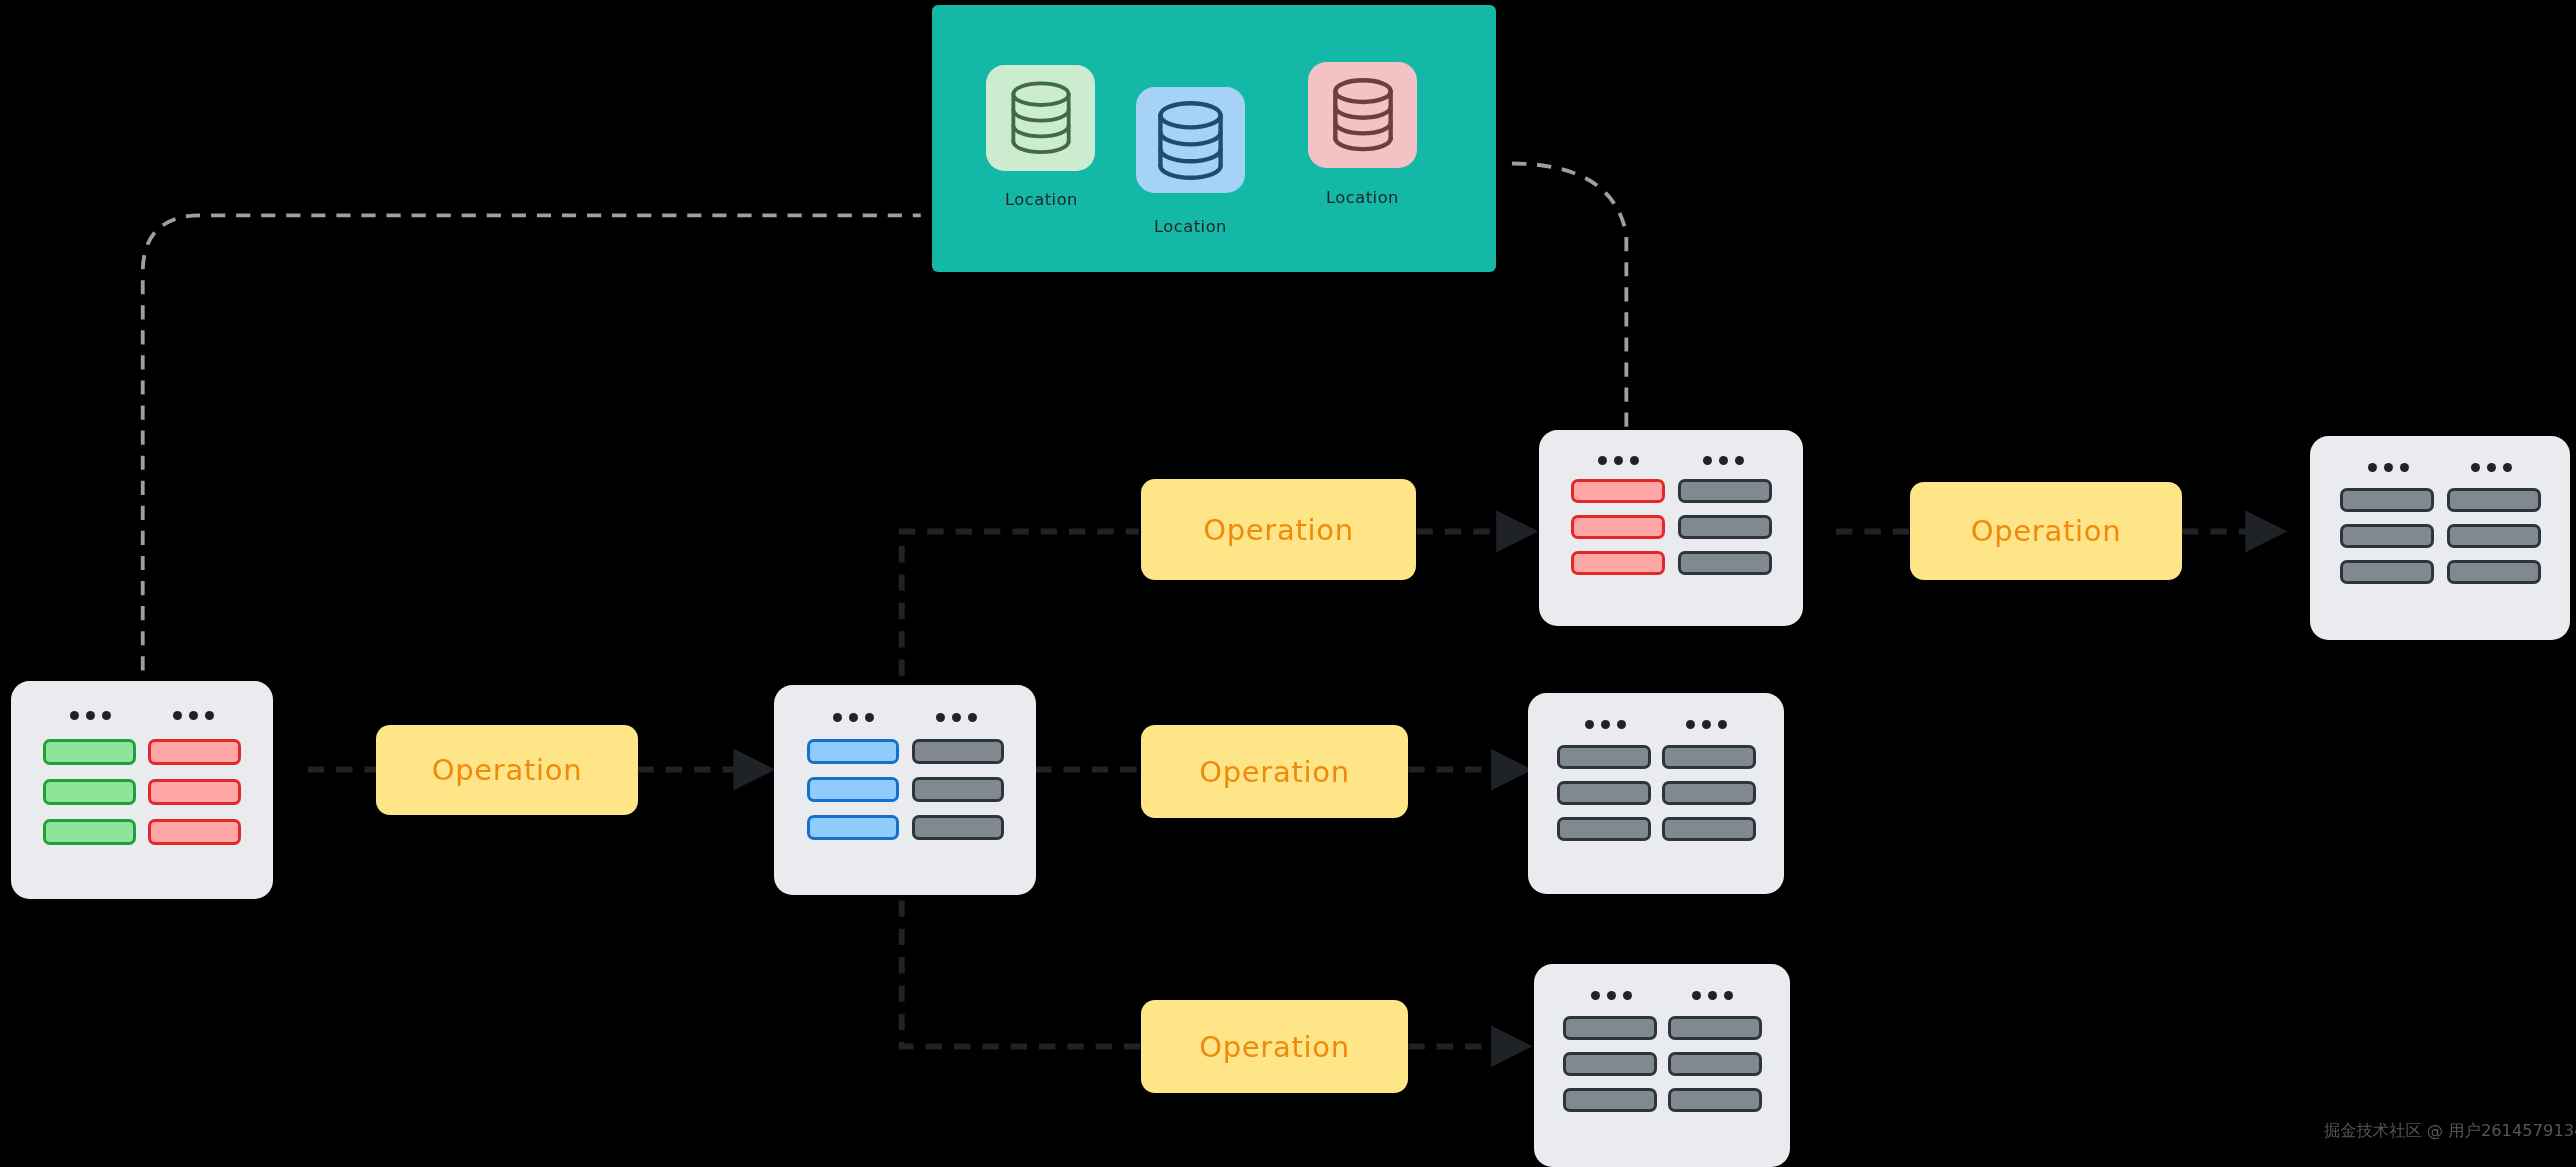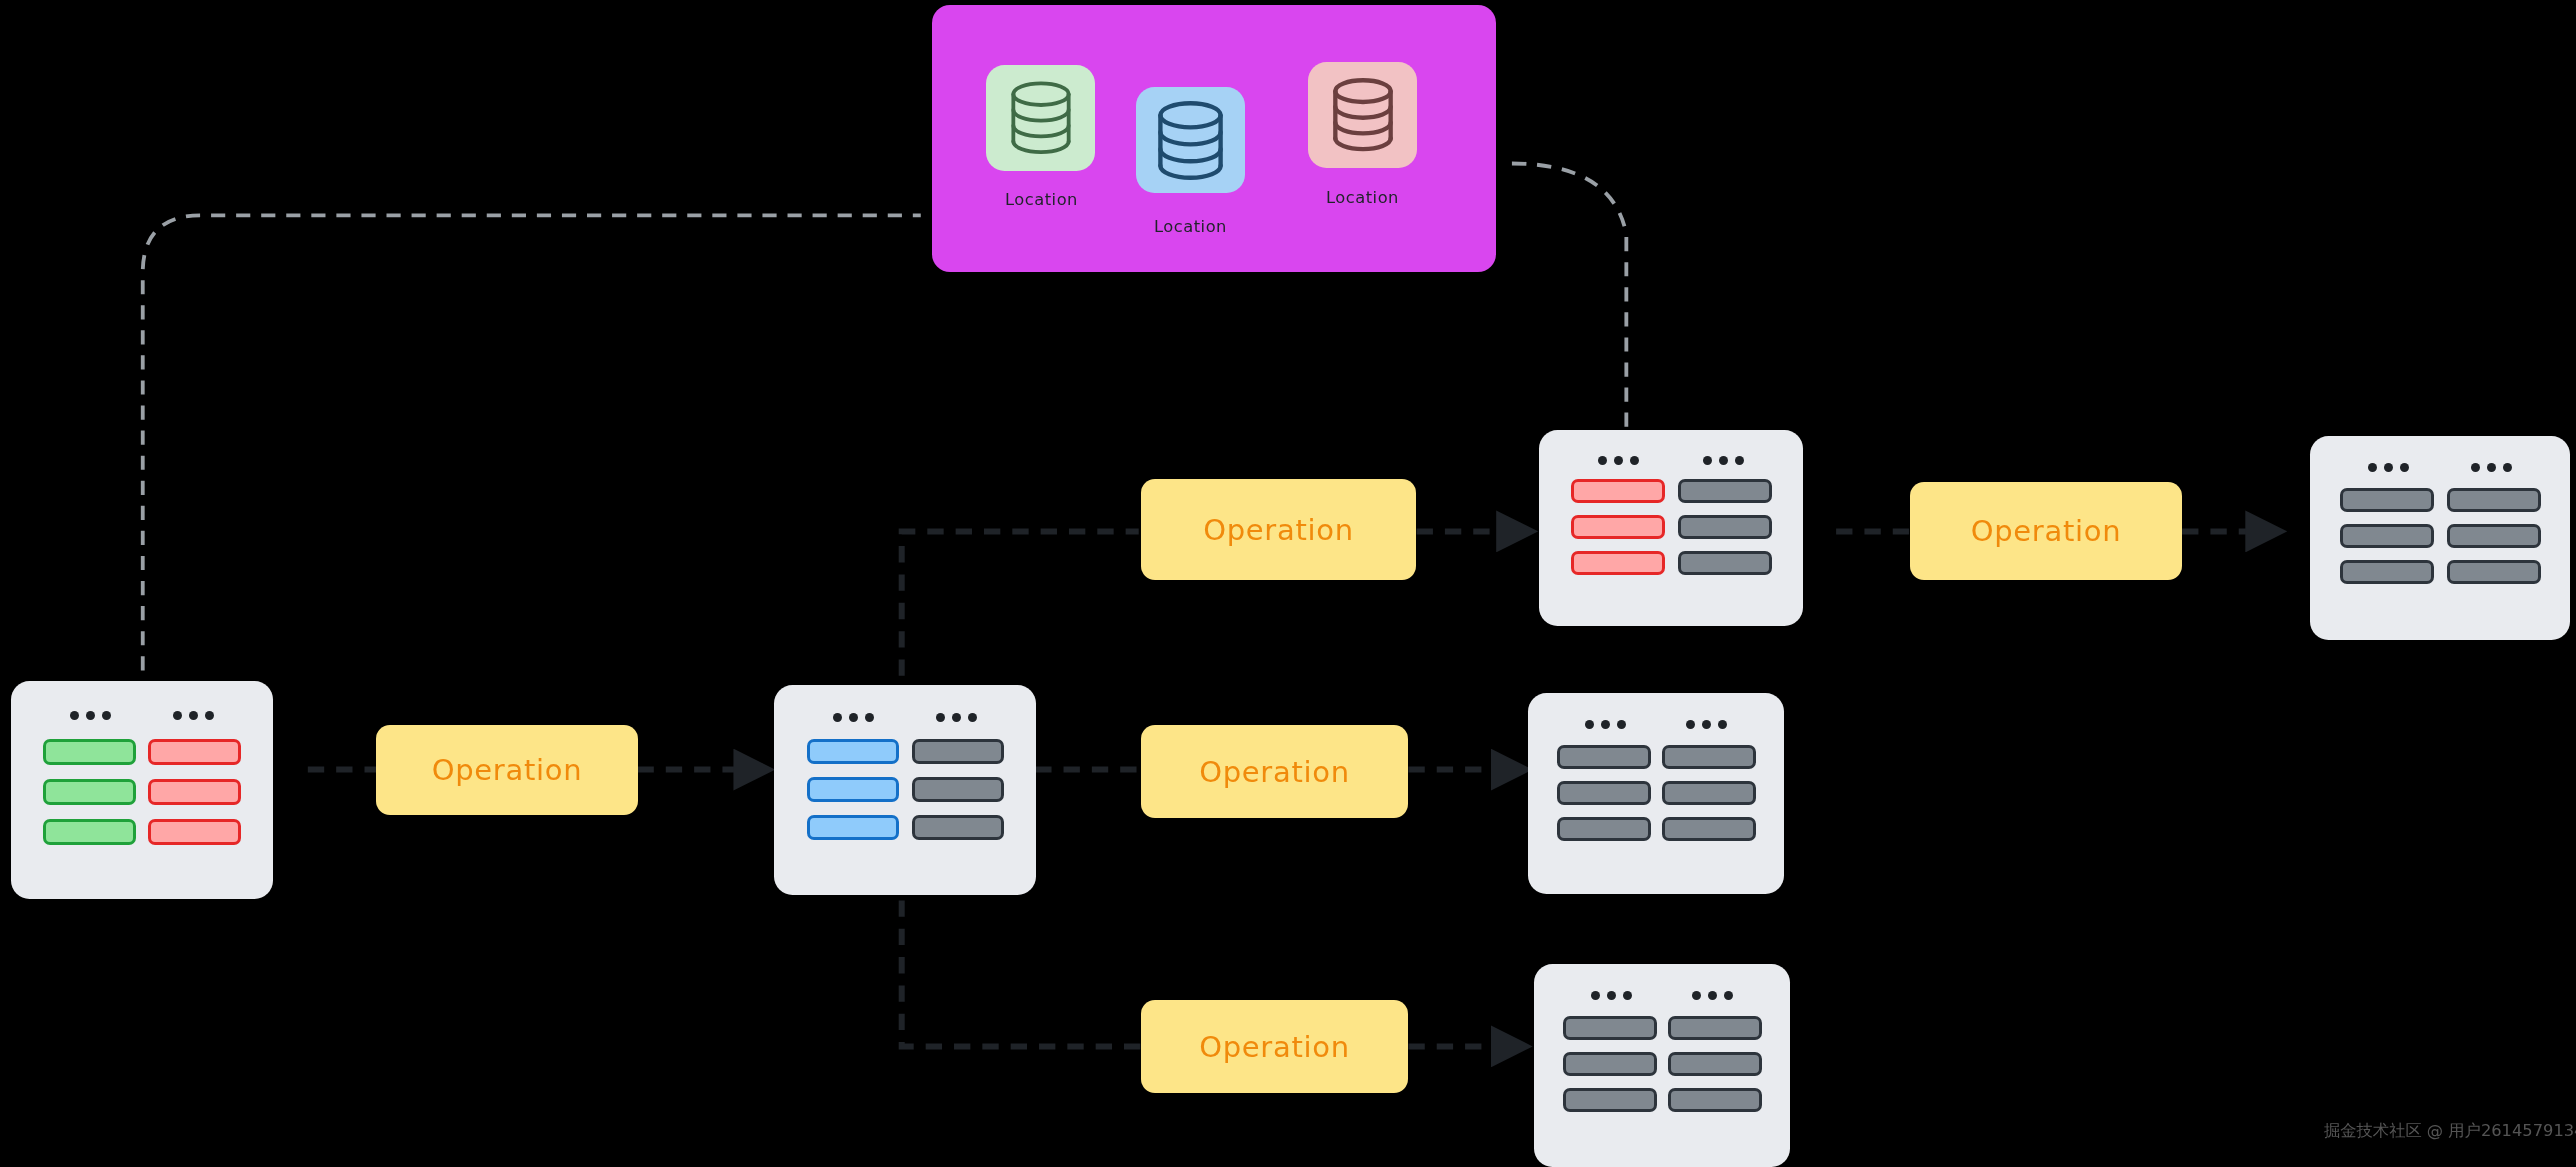--- a/index.html
+++ b/index.html
@@ -51,21 +51,21 @@
     font-family:"DejaVu Sans","Liberation Sans",sans-serif;
     font-weight:400;
     letter-spacing:0.7px;
     box-shadow:0 1.1px 2.7px rgba(0,0,0,.10);
     white-space:nowrap;
   }
 
   
   #location-panel{
     position:absolute;z-index:3;
-    background:#d946ef;border-radius:18px;
+    background:#14b8a6;border-radius:6px;
     box-shadow:0 1.1px 3.3px rgba(0,0,0,.10);
   }
   .db{
     position:absolute;
     border-radius:18.5px;
     display:flex;align-items:center;justify-content:center;
   }
   .db-label{
     position:absolute;
     text-align:center;

